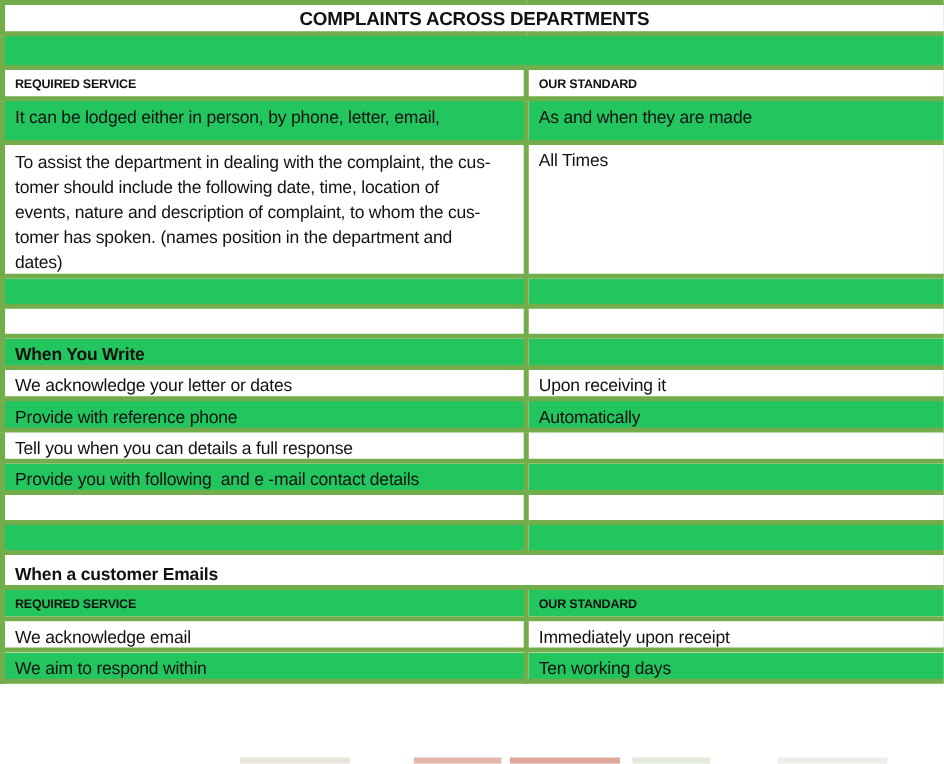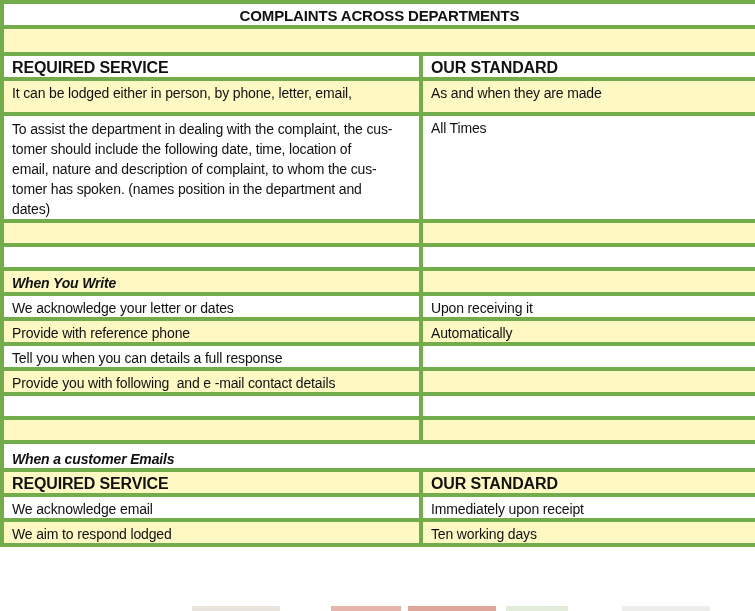--- a/index.html
+++ b/index.html
@@ -23,35 +23,35 @@
   td {
     border: 4px solid #72AC4B;
     vertical-align: top;
     padding: 3px 8px 0 8px;
     font-size: 14px;
     line-height: 18px;
     letter-spacing: -0.15px;
     white-space: pre-wrap;
     overflow: hidden;
   }
-  td.green { background: #fef9c3; }
+  td.green { background: #22c55e; }
   td.white { background: #ffffff; }
-  td.bold  { font-weight: bold; font-style: italic; }
+  td.bold  { font-weight: bold; }
   td.title-cell {
     text-align: center;
     font-weight: bold;
     font-size: 15px;
     background: #ffffff;
   }
   td.para {
     line-height: 20px;
   }
   td.header-cell {
     font-weight: bold;
-    font-size: 16px;
+    font-size: 10px;
   }
   
   .watermark-strip {
     position: absolute;
     left: 0;
     bottom: 0;
     width: 755px;
     height: 5px;
   }
   .watermark-strip .frag {
@@ -84,21 +84,21 @@
       <td class="white header-cell">REQUIRED SERVICE</td>
       <td class="white header-cell">OUR STANDARD</td>
     </tr>
     <tr style="height:35px">
       <td class="green">It can be lodged either in person, by phone, letter, email,</td>
       <td class="green">As and when they are made</td>
     </tr>
     <tr style="height:106px">
       <td class="white para">To assist the department in dealing with the complaint, the cus-
 tomer should include the following date, time, location of
-email, nature and description of complaint, to whom the cus-
+events, nature and description of complaint, to whom the cus-
 tomer has spoken. (names position in the department and
 dates)</td>
       <td class="white">All Times</td>
     </tr>
     <tr style="height:24px">
       <td class="green"></td>
       <td class="green"></td>
     </tr>
     <tr style="height:24px">
       <td class="white"></td>
@@ -137,21 +137,21 @@
     </tr>
     <tr style="height:24px">
       <td class="green header-cell">REQUIRED SERVICE</td>
       <td class="green header-cell">OUR STANDARD</td>
     </tr>
     <tr style="height:24px">
       <td class="white">We acknowledge email</td>
       <td class="white">Immediately upon receipt</td>
     </tr>
     <tr style="height:24px">
-      <td class="green">We aim to respond lodged</td>
+      <td class="green">We aim to respond within</td>
       <td class="green">Ten working days</td>
     </tr>
   </tbody>
 </table>
 
 <div class="watermark-strip">
   <div class="frag frag-beige"></div>
   <div class="frag frag-red1"></div>
   <div class="frag frag-red2"></div>
   <div class="frag frag-green1"></div>

